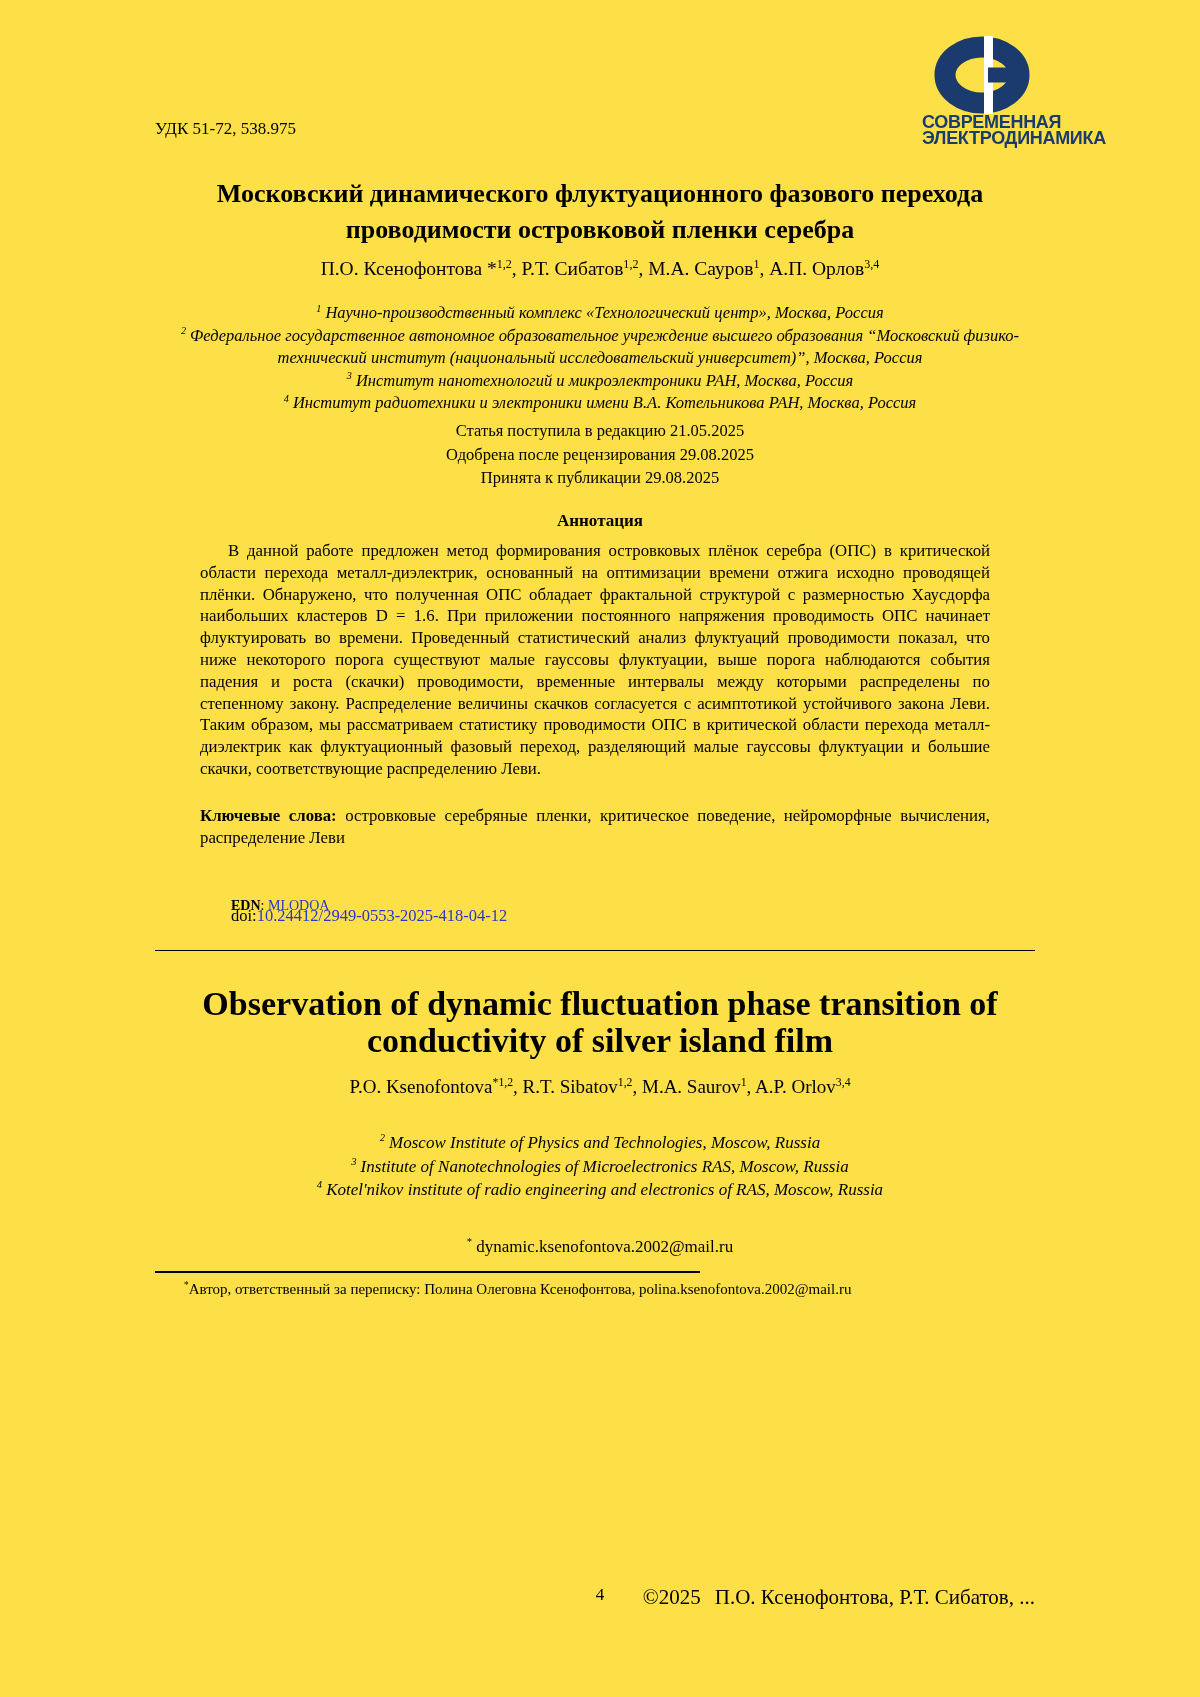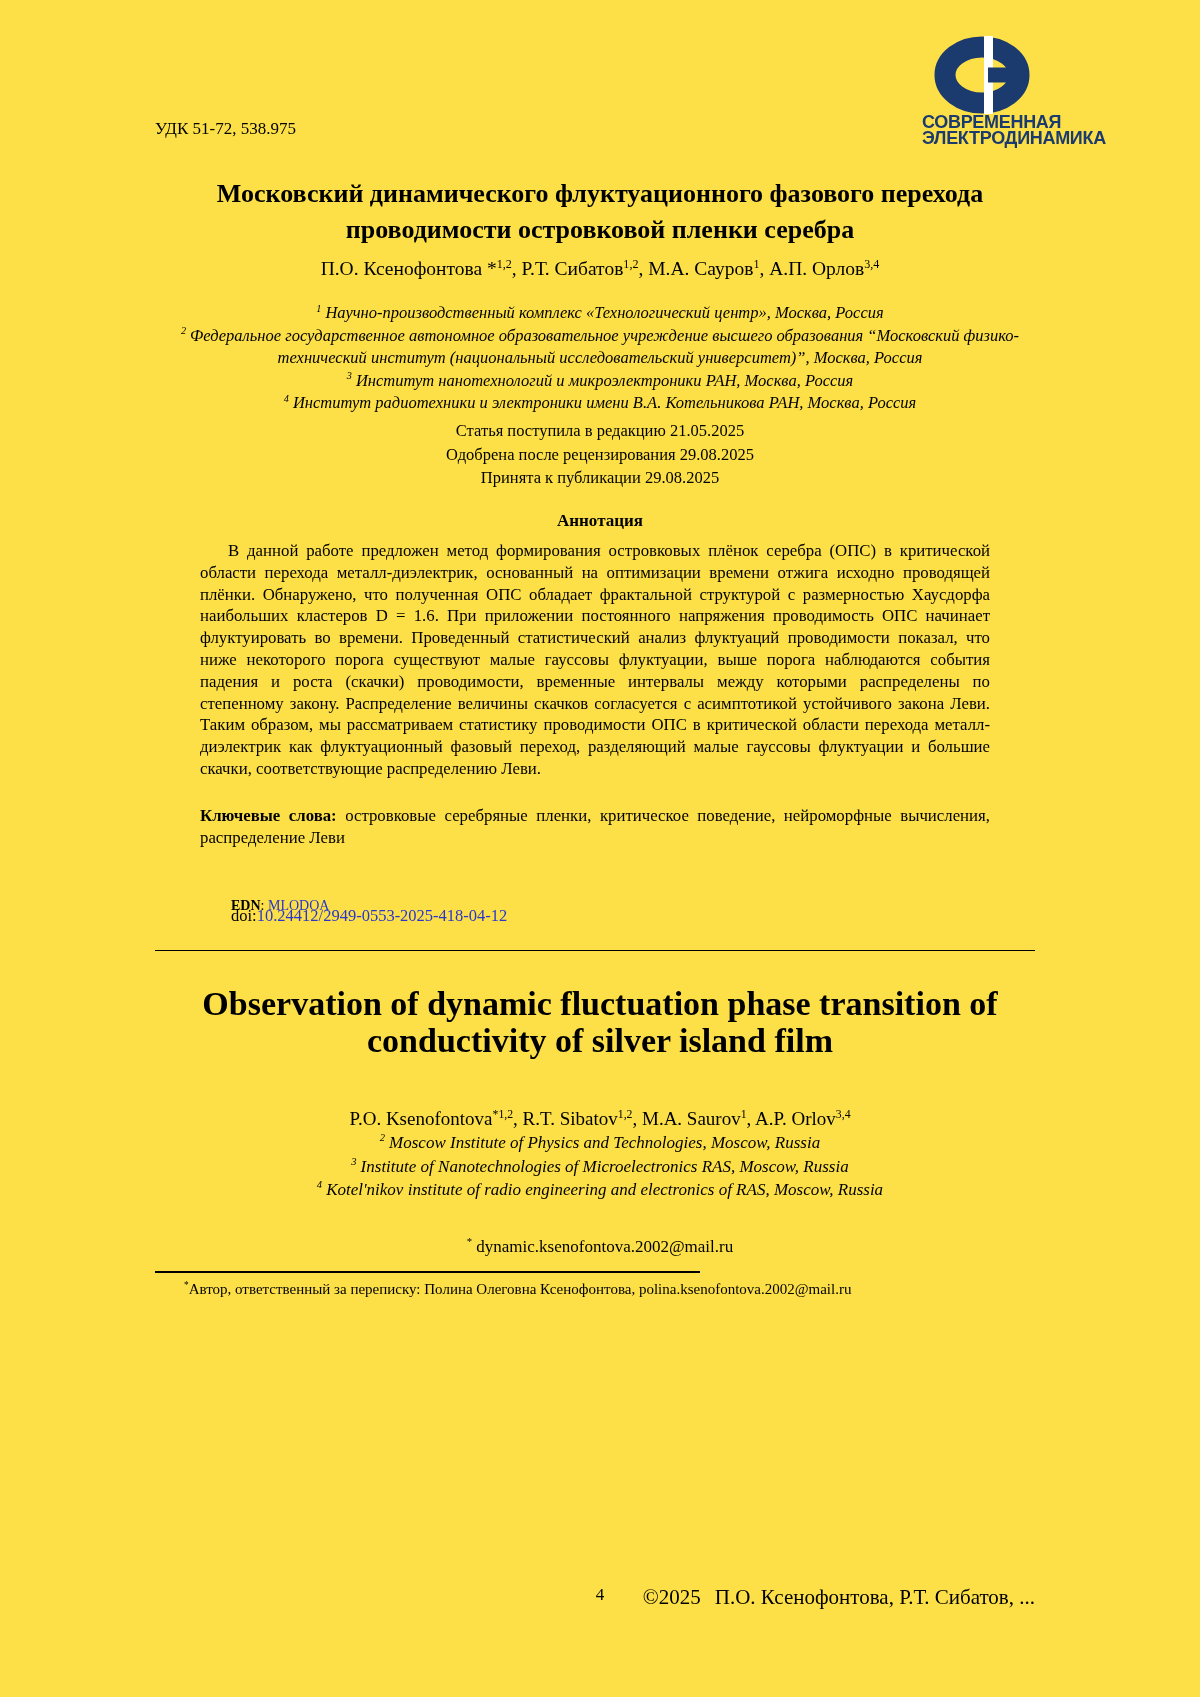--- a/index.html
+++ b/index.html
@@ -41,21 +41,21 @@
 
   .edn-line { position:absolute; left:231px; top:898px; font-size:14px; }
   .doi-line { position:absolute; left:231px; top:906px; font-size:16.5px; }
   a.link { color:#2936cc; text-decoration:none; cursor:pointer; }
 
   .rule { position:absolute; left:155px; top:950px; width:880px; height:0; border-top:1.7px solid #000; }
 
   .title-en { position:absolute; left:140px; top:985px; width:920px; margin:0;
     text-align:center; font-size:34px; font-weight:700; line-height:37px; }
 
-  .authors-en { position:absolute; left:150px; top:1108px; width:900px; text-align:center; font-size:19px; }
+  .authors-en { position:absolute; left:150px; top:1076px; width:900px; text-align:center; font-size:19px; }
 
   .affils-en { position:absolute; left:140px; top:1131px; width:920px; text-align:center;
     font-style:italic; font-size:17px; line-height:23.5px; }
   .affils-en sup, .affils-ru sup { margin-right:4px; }
 
   .email-line { position:absolute; left:150px; top:1237px; width:900px; text-align:center; font-size:17px; }
 
   .foot-rule { position:absolute; left:155px; top:1271px; width:545px; height:0; border-top:2.5px solid #000; }
   .footnote { position:absolute; left:184px; top:1281px; width:860px; font-size:15px; }
 

